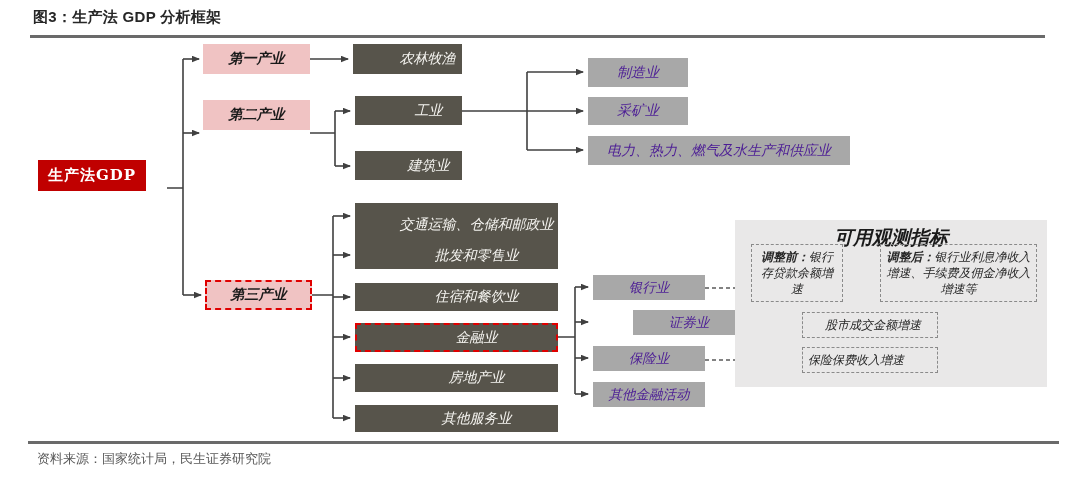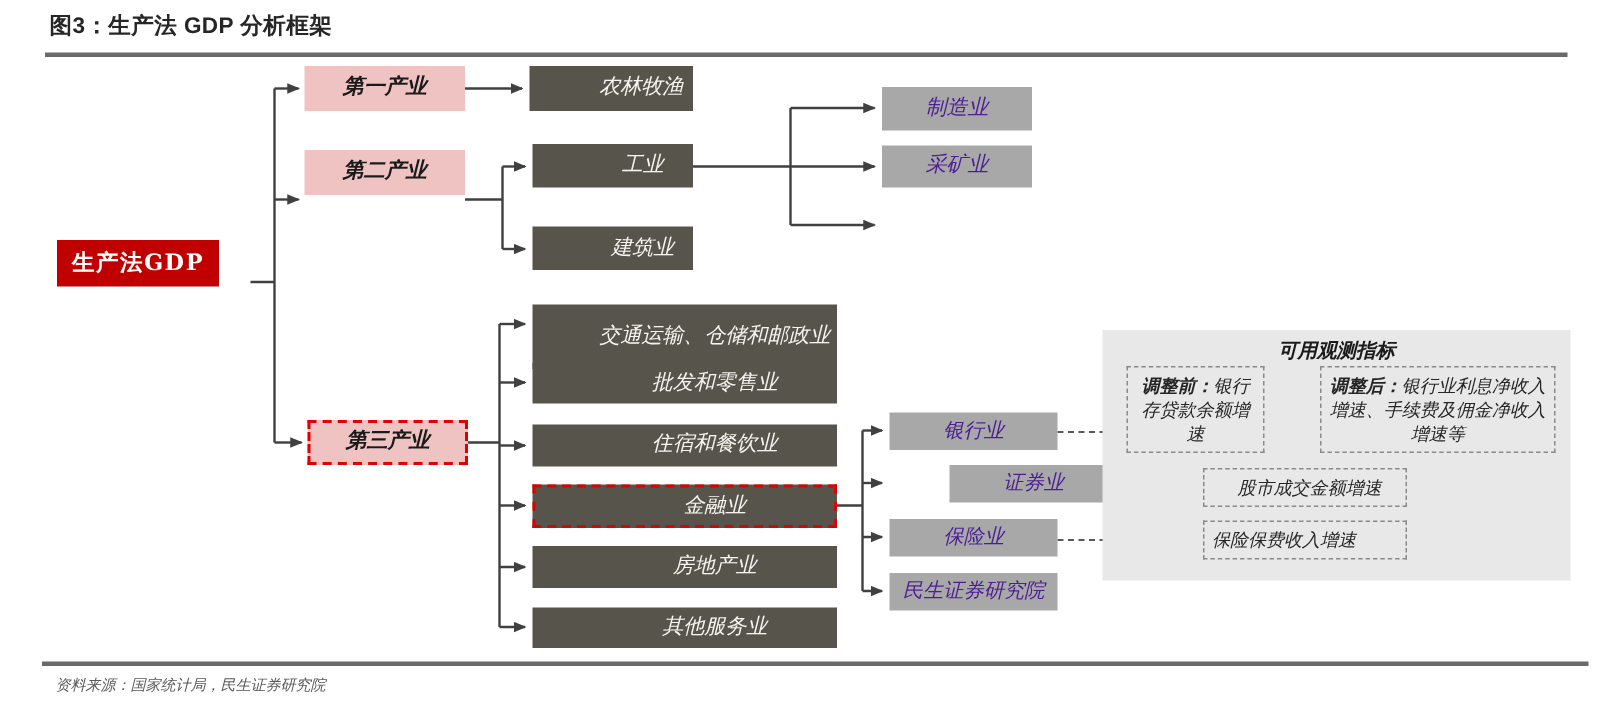--- a/index.html
+++ b/index.html
@@ -4,21 +4,21 @@
 <style>
   html,body{margin:0;padding:0;background:#ffffff;}
   .canvas{
     position:relative;width:1080px;height:477px;background:#ffffff;overflow:hidden;
     font-family:"Liberation Sans",sans-serif;
   }
   
   .fig-title{position:absolute;left:33px;top:8px;font-size:15px;font-weight:bold;color:#262626;letter-spacing:.3px;}
   .title-rule{position:absolute;left:30px;top:35px;width:1015px;height:3px;background:#6a6a6a;}
   .footer-rule{position:absolute;left:28px;top:441px;width:1031px;height:3px;background:#6a6a6a;}
-  .source-note{position:absolute;left:37px;top:450px;font-size:10px;color:#595959;font-style:italic;}
+  .source-note{position:absolute;left:37px;top:450px;font-size:13px;color:#595959;}
 
   
   .wires{position:absolute;left:0;top:0;z-index:0;}
 
   
   .node{
     position:absolute;z-index:1;display:flex;align-items:center;justify-content:center;
     box-sizing:border-box;font-family:"DejaVu Serif",serif;font-style:italic;
     font-size:14px;line-height:1.1;text-align:center;
   }
@@ -48,21 +48,21 @@
   .b-banking{left:593px;top:275px;width:112px;height:25px;font-size:13.5px;}
   .b-securities{left:593px;top:310px;width:112px;height:25px;font-size:13.5px;margin-left:40px;}
   .b-insurance{left:593px;top:346px;width:112px;height:25px;font-size:13.5px;}
   .b-otherfin{left:593px;top:382px;width:112px;height:25px;font-size:13.5px;}
 
   
   .panel{position:absolute;left:735px;top:220px;width:312px;height:167px;background:#E9E8E8;z-index:1;}
   .panel-title{
     position:absolute;left:0;top:5px;width:100%;text-align:center;
     font-family:"DejaVu Serif",serif;font-style:italic;font-weight:bold;
-    font-size:13px;color:#1a1a1a;
+    font-size:19px;color:#1a1a1a;
   }
   .dash-box{
     position:absolute;box-sizing:border-box;border:1.5px dashed #8a8a8a;
     display:flex;align-items:center;justify-content:flex-start;
     font-family:"DejaVu Serif",serif;font-style:italic;font-size:12px;color:#262626;
     text-align:center;line-height:1.35;padding:2px 5px;
   }
   .dash-box .b{font-weight:bold;}
   .pb-pre{left:16px;top:24px;width:92px;height:58px;}
   .pb-post{left:145px;top:24px;width:157px;height:58px;}
@@ -121,32 +121,33 @@
   <div class="node pink b-primary">第一产业</div>
   <div class="node pink b-secondary">第二产业</div>
   <div class="node pink red-dash b-tertiary">第三产业</div>
 
   <div class="node dark b-agri">农林牧渔</div>
   <div class="node dark b-industry">工业</div>
   <div class="node dark b-construction">建筑业</div>
 
   <div class="node grey b-manu">制造业</div>
   <div class="node grey b-mining">采矿业</div>
+  <div class="node grey b-util">电力、热力、燃气及水生产和供应业</div>
 
   <div class="node dark b-transport">交通运输、仓储和邮政业</div>
   <div class="node dark b-wholesale">批发和零售业</div>
   <div class="node dark b-hotel">住宿和餐饮业</div>
   <div class="node dark red-dash b-finance">金融业</div>
   <div class="node dark b-realestate">房地产业</div>
   <div class="node dark b-otherserv">其他服务业</div>
 
   <div class="node grey b-banking">银行业</div>
   <div class="node grey b-securities">证券业</div>
   <div class="node grey b-insurance">保险业</div>
-  <div class="node grey b-otherfin">民生证券研究院</div>
+  <div class="node grey b-otherfin">其他金融活动</div>
 
   <div class="panel">
     <div class="panel-title">可用观测指标</div>
     <div class="dash-box pb-pre">
         <span><span class="b">调整前：</span><span>银行存贷款余额增速</span></span>
       </div>
     <div class="dash-box pb-post">
         <span><span class="b">调整后：</span><span>银行业利息净收入增速、手续费及佣金净收入增速等</span></span>
       </div>
     <div class="dash-box pb-sec">股市成交金额增速</div>

